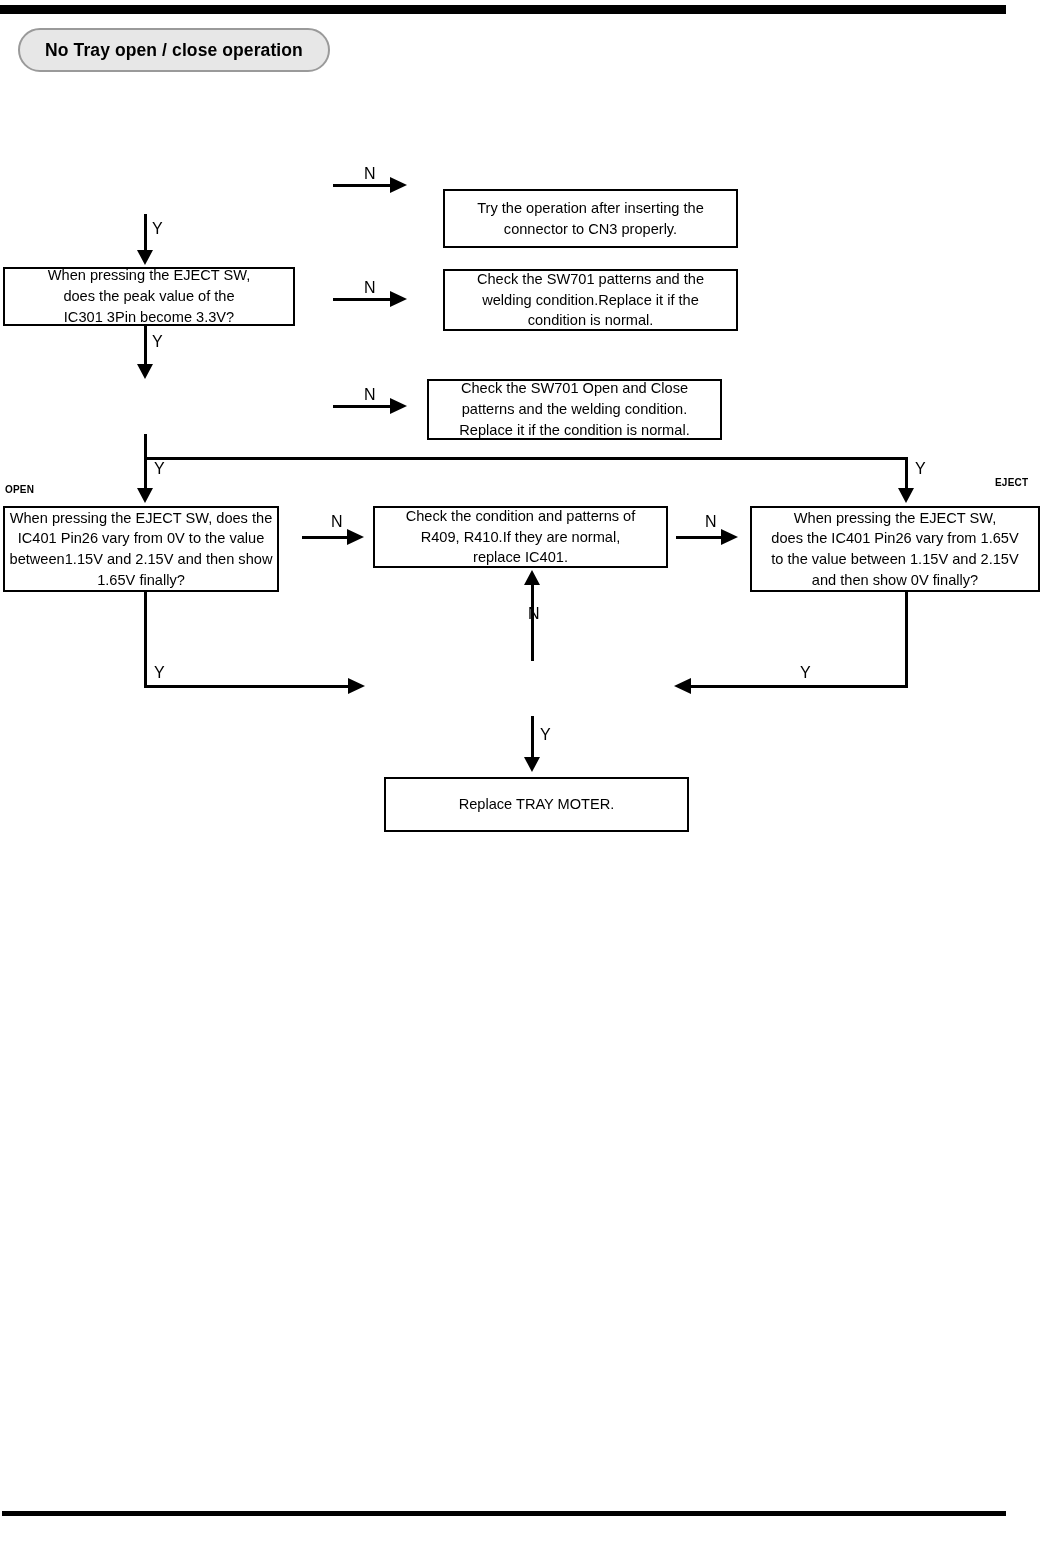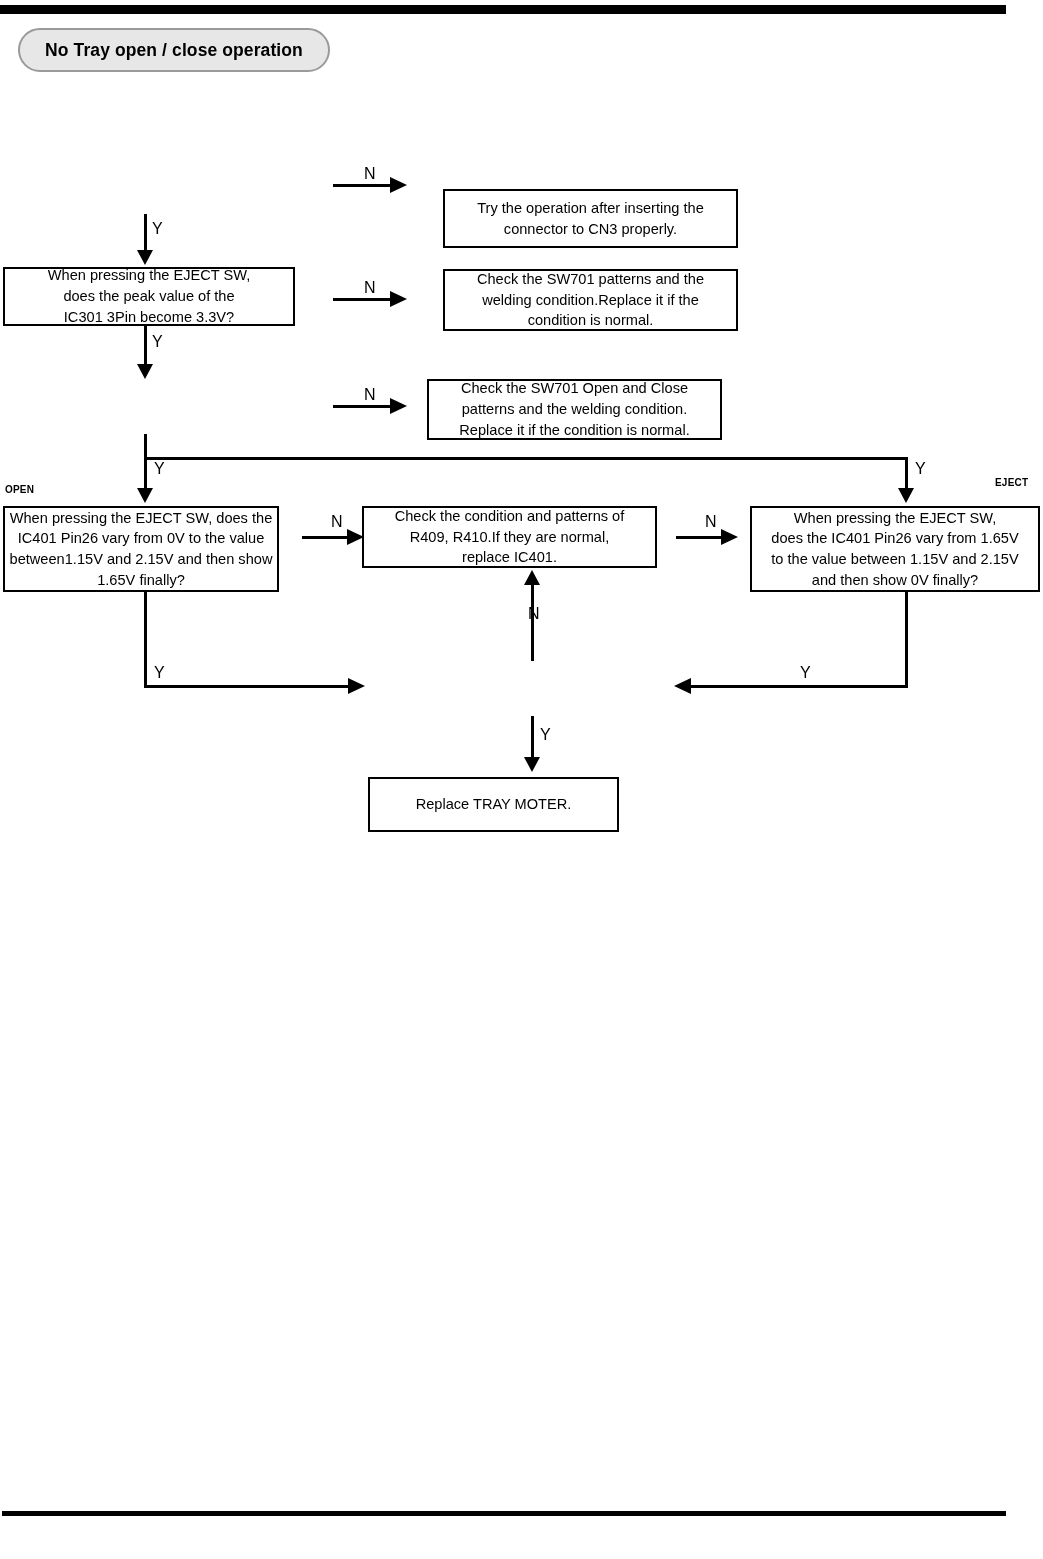--- a/index.html
+++ b/index.html
@@ -211,21 +211,21 @@
   <div class="caption" style="left:5px; top:485px;">OPEN</div>
   <div class="caption" style="left:995px; top:478px;">EJECT</div>
 
   <div class="fbox" style="left:3px; top:506px; width:276px; height:86px;">
     <span>When pressing the EJECT SW, does the
 IC401 Pin26 vary from 0V to the value
 between1.15V and 2.15V and then show
 1.65V finally?</span>
   </div>
 
-  <div class="fbox" style="left:362px; top:506px; width:295px; height:62px;justify-content:flex-end;">
+  <div class="fbox" style="left:373px; top:506px; width:295px; height:62px;justify-content:flex-end;">
     <span>Check the condition and patterns of
 R409, R410.If they are normal,
 replace IC401.</span>
   </div>
 
   <div class="fbox" style="left:750px; top:506px; width:290px; height:86px;">
     <span>When pressing the EJECT SW,
 does the IC401 Pin26 vary from 1.65V
 to the value between 1.15V and 2.15V
 and then show 0V finally?</span>
@@ -251,19 +251,19 @@
 
   <div class="vline" style="left:905px; top:592px; height:96px;"></div>
   <div class="hline" style="left:691px; top:685px; width:217px;"></div>
   <div class="arrow-left" style="left:674px; top:678px;"></div>
   <div class="blabel" style="left:800px; top:665px;">Y</div>
 
   <div class="vline" style="left:531px; top:716px; height:43px;"></div>
   <div class="arrow-down" style="left:524px; top:757px;"></div>
   <div class="blabel" style="left:540px; top:727px;">Y</div>
 
-  <div class="fbox" style="left:368px; top:777px; width:251px; height:55px;">
+  <div class="fbox" style="left:384px; top:777px; width:305px; height:55px;">
     <span>Replace TRAY MOTER.</span>
   </div>
 
   <div class="rule-bottom"></div>
 
 </div>
 
 </body></html>

